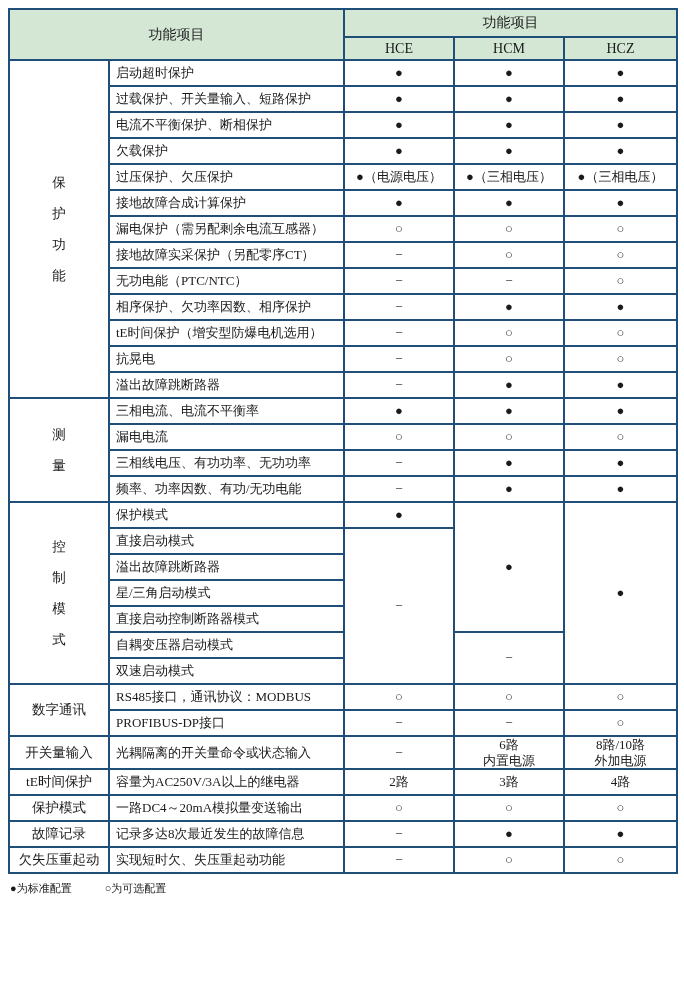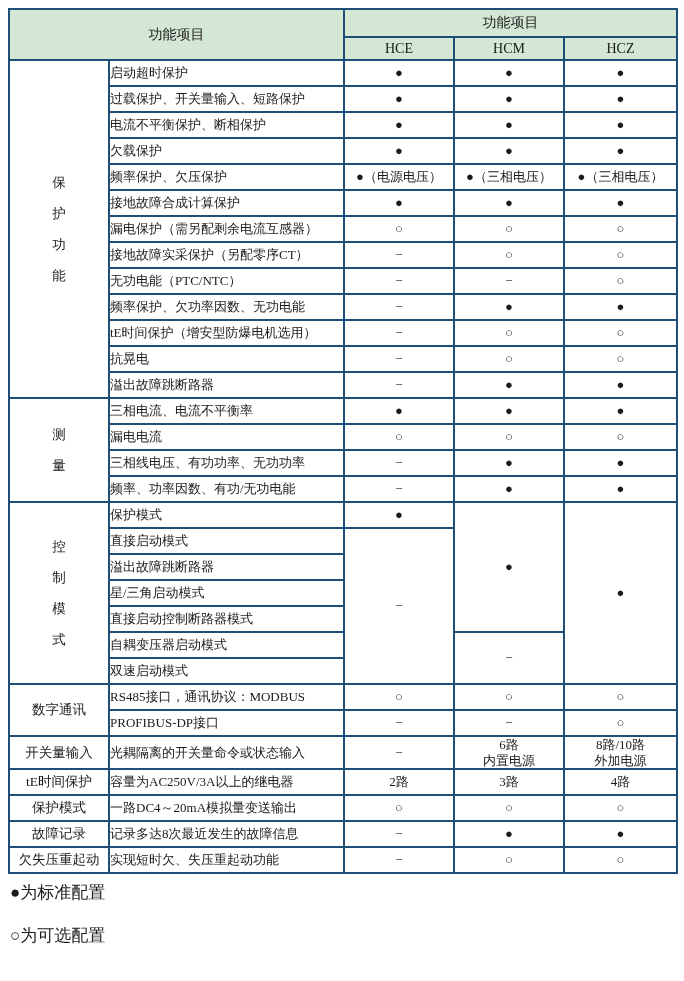--- a/index.html
+++ b/index.html
@@ -17,24 +17,24 @@
     border:2px solid var(--border);
     padding:0; vertical-align:middle; overflow:hidden;
   }
   tr.hrow1 { height:28px; }
   tr.hrow2 { height:23px; }
   tbody tr { height:26px; }
   tbody tr.tall { height:28px; }
   .hdr { background:var(--hbg); text-align:center; font-size:14px; }
   .group { text-align:center; font-size:13.5px; }
   .vlabel { white-space:pre-line; line-height:31px; }
-  .feat { text-align:left; padding:1px 0; font-size:13px;margin-left:44px; }
+  .feat { text-align:left; padding:1px 6px; font-size:13px;margin-left:44px; }
   .sym { text-align:center; font-size:13px; white-space:pre-line; line-height:1.2; }
   .legend {
-    display:flex; gap:20px; margin:7px 0 0 2px; font-size:17px;flex-direction:column;
+    display:flex; gap:33px; margin:7px 0 0 2px; font-size:11px;
   }
 </style>
 </head>
 <body>
 
 <div class="page">
   <table class="spec">
     <colgroup>
       <col style="width:100px">
         <col style="width:235px">
@@ -77,21 +77,21 @@
         <td class="sym">●</td>
         <td class="sym">●</td>
       </tr>
       <tr>
         <td class="feat">欠载保护</td>
         <td class="sym">●</td>
         <td class="sym">●</td>
         <td class="sym">●</td>
       </tr>
       <tr>
-        <td class="feat">频率保护、欠压保护</td>
+        <td class="feat">过压保护、欠压保护</td>
         <td class="sym">●（电源电压）</td>
         <td class="sym">●（三相电压）</td>
         <td class="sym">●（三相电压）</td>
       </tr>
       <tr>
         <td class="feat">接地故障合成计算保护</td>
         <td class="sym">●</td>
         <td class="sym">●</td>
         <td class="sym">●</td>
       </tr>
@@ -107,21 +107,21 @@
         <td class="sym">○</td>
         <td class="sym">○</td>
       </tr>
       <tr>
         <td class="feat">无功电能（PTC/NTC）</td>
         <td class="sym">−</td>
         <td class="sym">−</td>
         <td class="sym">○</td>
       </tr>
       <tr>
-        <td class="feat">频率保护、欠功率因数、无功电能</td>
+        <td class="feat">相序保护、欠功率因数、相序保护</td>
         <td class="sym">−</td>
         <td class="sym">●</td>
         <td class="sym">●</td>
       </tr>
       <tr>
         <td class="feat">tE时间保护（增安型防爆电机选用）</td>
         <td class="sym">−</td>
         <td class="sym">○</td>
         <td class="sym">○</td>
       </tr>

